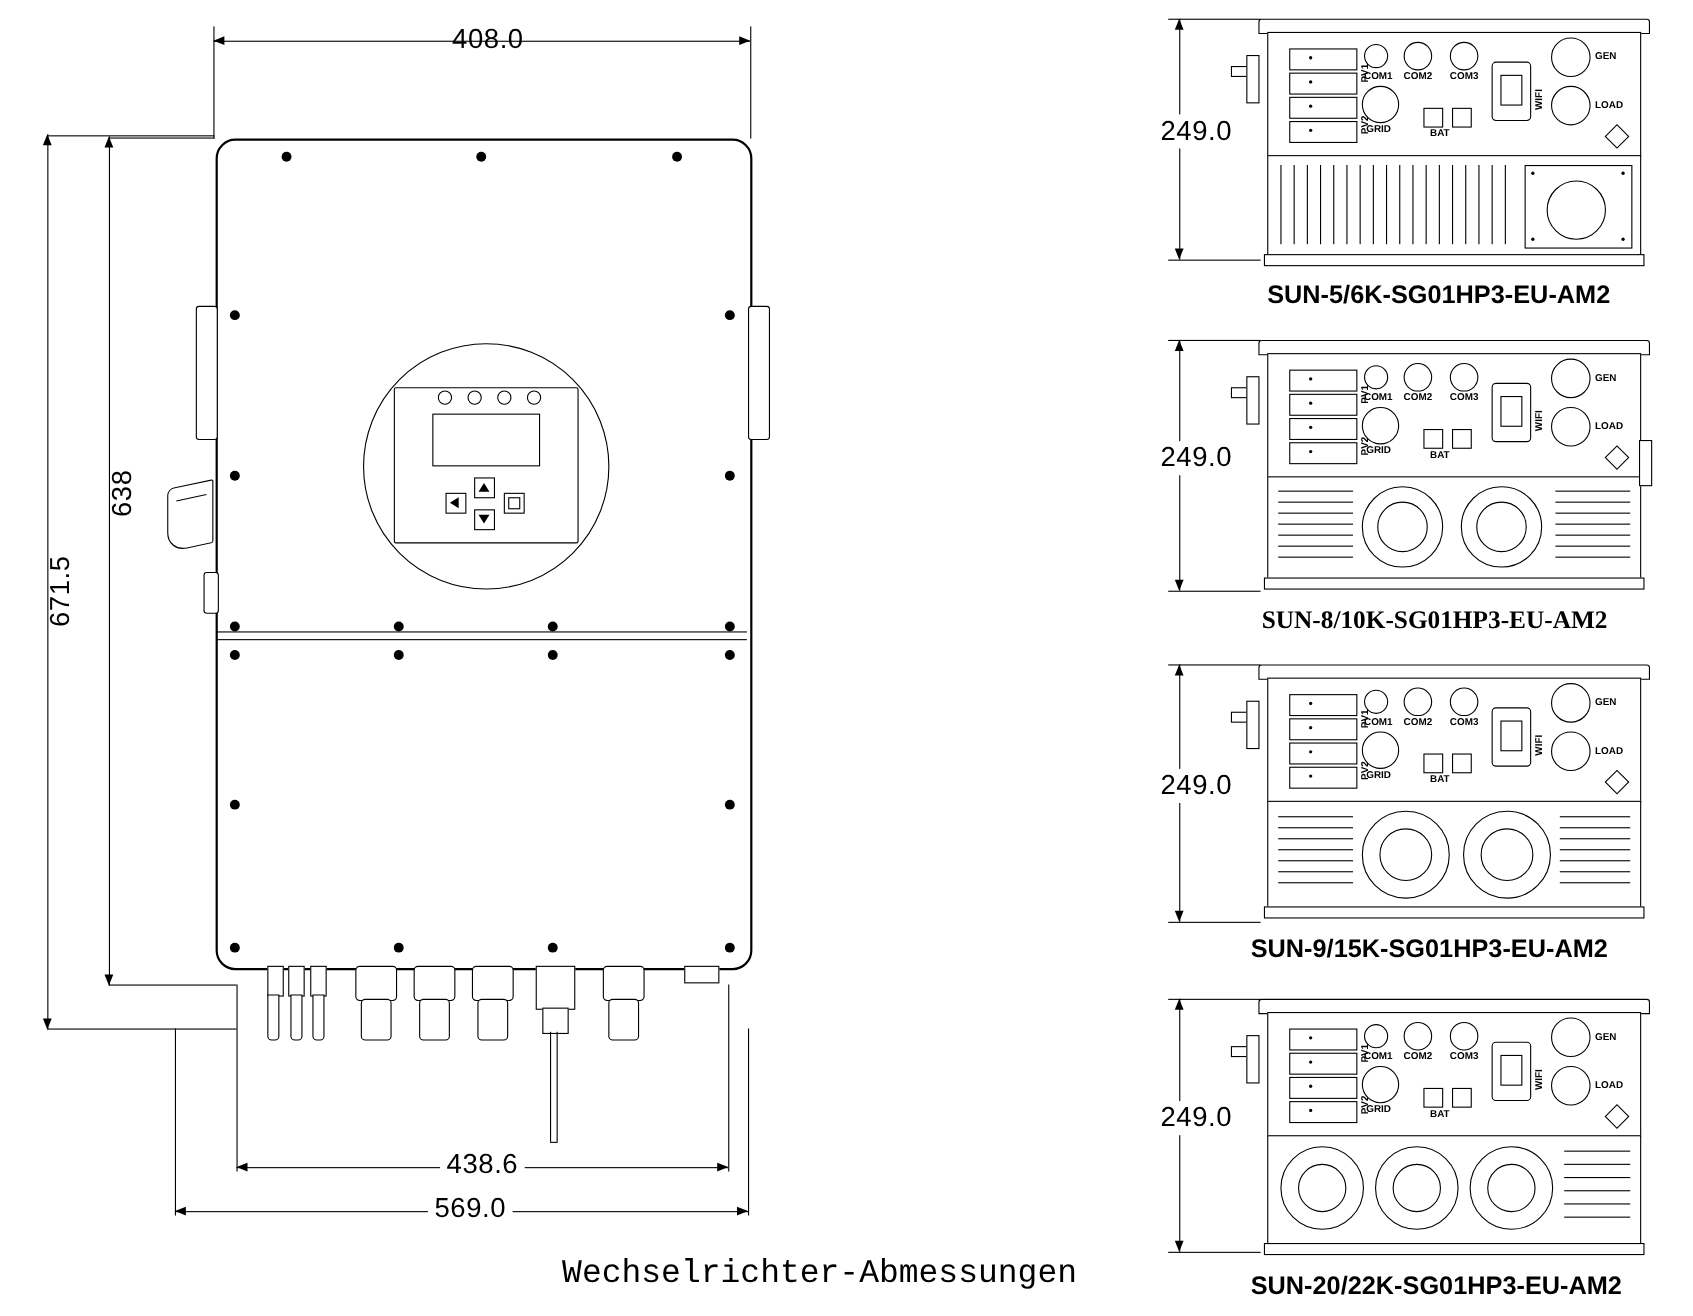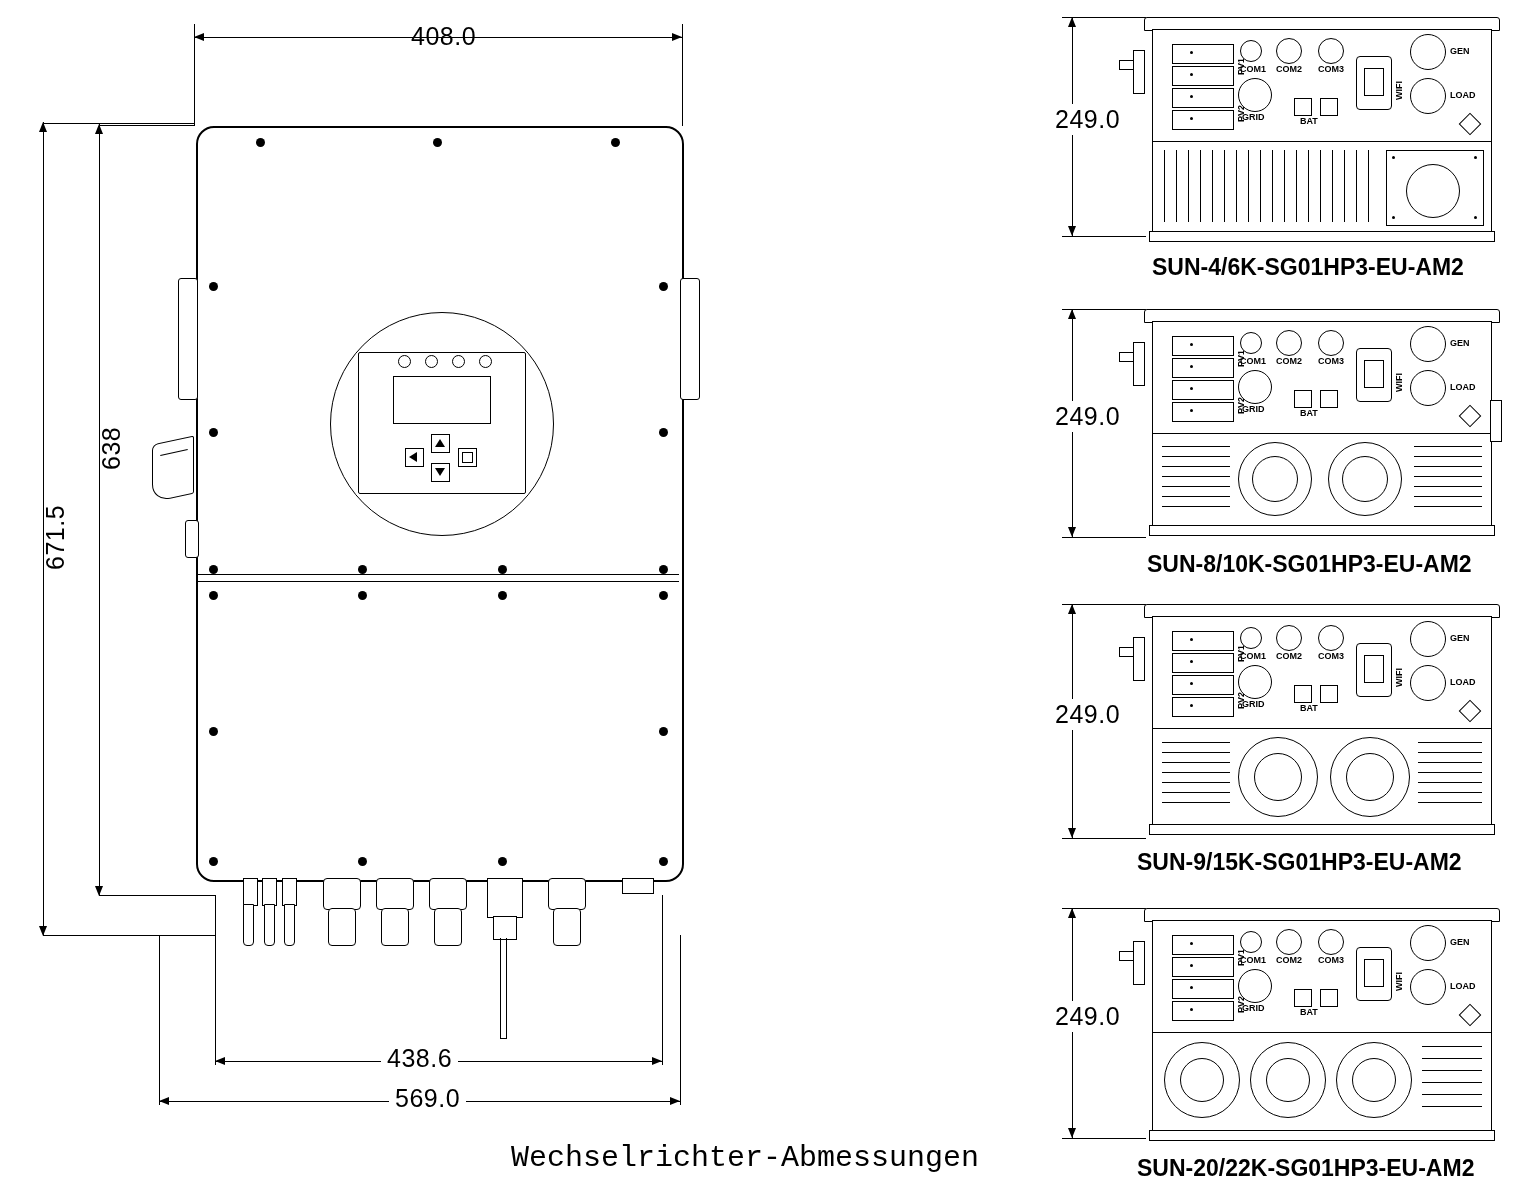--- a/index.html
+++ b/index.html
@@ -303,21 +303,21 @@
     <div class="conn conn-round" style="left:548px; top:878px; width:36px; height:30px;"></div>
     <div class="conn conn-round" style="left:553px; top:908px; width:26px; height:36px;"></div>
 
     <div class="conn" style="left:622px; top:878px; width:30px; height:14px;"></div>
 
     <div class="vline thin-v" style="left:215px; top:895px; height:170px;"></div>
     <div class="vline thin-v" style="left:662px; top:895px; height:170px;"></div>
     <div class="hline thin-h" style="left:215px; top:1061px; width:447px;"></div>
     <div class="arr arr-l" style="left:215px; top:1057px;"></div>
     <div class="arr arr-r" style="left:652px; top:1057px;"></div>
-    <div class="dim-text" style="left:381px; top:1044px; background:#fff; padding:0 6px;">438.6</div>
+    <div class="dim-text" style="left:400px; top:1044px; background:#fff; padding:0 6px;">438.6</div>
 
     <div class="vline thin-v" style="left:159px; top:935px; height:170px;"></div>
     <div class="vline thin-v" style="left:680px; top:935px; height:170px;"></div>
     <div class="hline thin-h" style="left:159px; top:1101px; width:521px;"></div>
     <div class="arr arr-l" style="left:159px; top:1097px;"></div>
     <div class="arr arr-r" style="left:670px; top:1097px;"></div>
     <div class="dim-text" style="left:389px; top:1084px; background:#fff; padding:0 6px;">569.0</div>
 
     <div class="main-caption" style="left:511px; top:1141px;">Wechselrichter-Abmessungen</div>
   </div>
@@ -392,21 +392,21 @@
     <div class="fin" style="left:1344px; top:150px; height:72px;"></div>
     <div class="fin" style="left:1356px; top:150px; height:72px;"></div>
     <div class="fin" style="left:1368px; top:150px; height:72px;"></div>
     <div class="sv-sq" style="left:1386px; top:150px; width:96px; height:74px;"></div>
     <div class="sv-circle" style="left:1406px; top:164px; width:52px; height:52px;"></div>
     <div class="dot-sm" style="left:1392px; top:156px;"></div>
     <div class="dot-sm" style="left:1474px; top:156px;"></div>
     <div class="dot-sm" style="left:1392px; top:216px;"></div>
     <div class="dot-sm" style="left:1474px; top:216px;"></div>
 
-    <div class="caption" style="left:1152px; top:254px;">SUN-4/6K-SG01HP3-EU-AM2</div>
+    <div class="caption" style="left:1152px; top:254px;">SUN-5/6K-SG01HP3-EU-AM2</div>
   </div>
 
   <div class="sv-wrap">
     <div class="hline thin-h" style="left:1062px; top:309px; width:84px;"></div>
     <div class="hline thin-h" style="left:1062px; top:537px; width:84px;"></div>
     <div class="vline thin-v" style="left:1072px; top:309px; height:228px;"></div>
     <div class="arr arr-u" style="left:1068px; top:309px;"></div>
     <div class="arr arr-d" style="left:1068px; top:527px;"></div>
     <div class="dim-text" style="left:1053px; top:401px; background:#fff; padding:1px 2px;">249.0</div>
 
@@ -465,21 +465,21 @@
     <div class="fan" style="left:1328px; top:442px; width:72px; height:72px;"></div>
     <div class="fan-inner" style="left:1342px; top:456px; width:44px; height:44px;"></div>
     <div class="grill" style="left:1414px; top:446px; width:68px;"></div>
     <div class="grill" style="left:1414px; top:456px; width:68px;"></div>
     <div class="grill" style="left:1414px; top:466px; width:68px;"></div>
     <div class="grill" style="left:1414px; top:476px; width:68px;"></div>
     <div class="grill" style="left:1414px; top:486px; width:68px;"></div>
     <div class="grill" style="left:1414px; top:496px; width:68px;"></div>
     <div class="grill" style="left:1414px; top:506px; width:68px;"></div>
 
-    <div class="caption" style="left:1147px; top:551px;">SUN-8/10K-SG01HP3-EU-AM2</div>
+    <div class="caption" style="left:1147px; top:551px;font-family:Liberation Serif, serif;">SUN-8/10K-SG01HP3-EU-AM2</div>
   </div>
 
   <div class="sv-wrap">
     <div class="hline thin-h" style="left:1062px; top:604px; width:84px;"></div>
     <div class="hline thin-h" style="left:1062px; top:838px; width:84px;"></div>
     <div class="vline thin-v" style="left:1072px; top:604px; height:234px;"></div>
     <div class="arr arr-u" style="left:1068px; top:604px;"></div>
     <div class="arr arr-d" style="left:1068px; top:828px;"></div>
     <div class="dim-text" style="left:1053px; top:699px; background:#fff; padding:1px 2px;">249.0</div>
 

